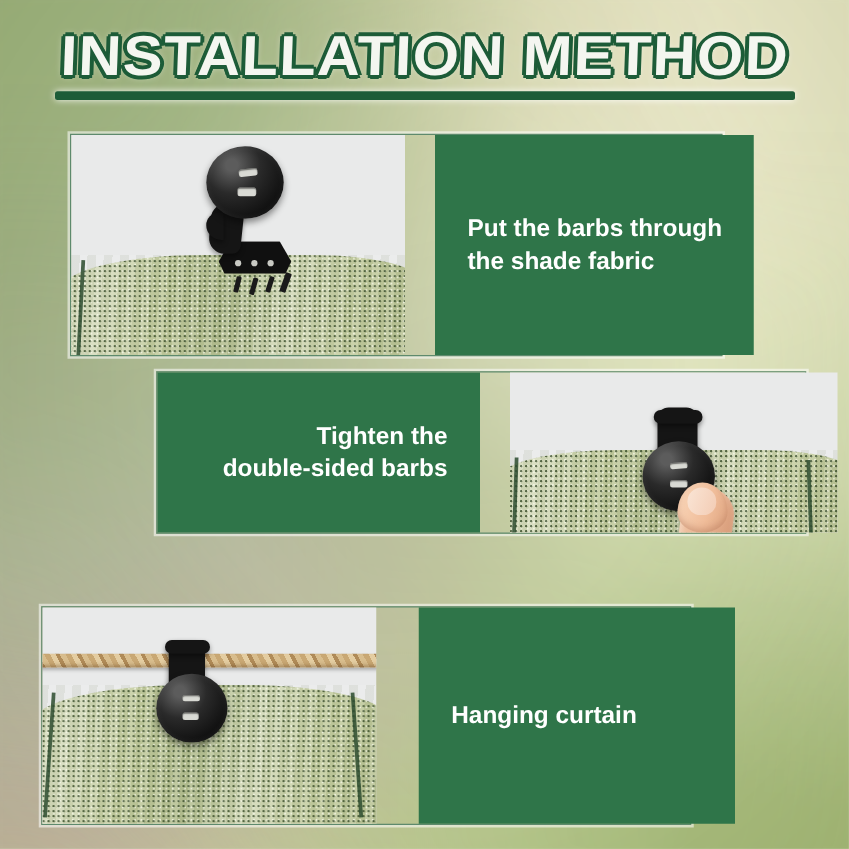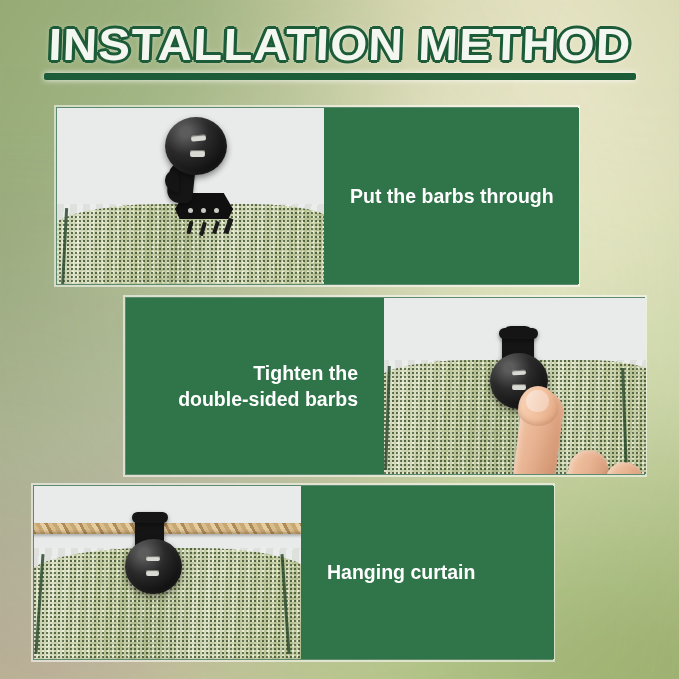--- a/index.html
+++ b/index.html
@@ -57,42 +57,42 @@
       0 0 7px rgba(255,255,255,.85);
   }
   #title-rule{
     margin:5px auto 0;width:592px;height:7px;background:#1d5c38;
     border-radius:2px;box-shadow:0 0 6px rgba(255,255,255,.9);
   }
 
   
   .row{position:absolute;display:flex;z-index:2;
        border:1px solid #5e8a6d;box-sizing:border-box;
-       box-shadow:0 0 0 2px rgba(255,255,255,.55);}
+       box-shadow:0 0 0 2px rgba(255,255,255,.55);gap:24px;}
   .photo{position:relative;overflow:hidden;background:#e9eaea;flex:none;}
   .caption{
     background:#2f7549;color:#ffffff;flex:none;
     display:flex;align-items:center;
     font-size:19.5px;font-weight:bold;line-height:1.35;
     box-sizing:border-box;
   }
   .caption.left{justify-content:flex-start;padding:0 0 0 26px;text-align:left;}
   .caption.right{justify-content:flex-end;padding:0 26px 0 0;text-align:right;}
 
   #row1{left:56px;top:107px;width:522px;height:178px;}
   #row1 .photo{width:267px;height:100%;}
   #row1 .caption{width:255px;height:100%;}
 
-  #row2{left:125px;top:297px;width:520px;height:178px;}
+  #row2{left:125px;top:297px;width:520px;height:130px;}
   #row2 .caption{width:258px;height:100%;}
   #row2 .photo{width:262px;height:100%;}
 
   #row3{left:33px;top:485px;width:520px;height:175px;}
   #row3 .photo{width:267px;height:100%;}
-  #row3 .caption{width:253px;height:100%;}
+  #row3 .caption{width:253px;height:100%;margin-left:10px;}
 
   
   .fabric{
     position:absolute;
     background-color:#c3cc9f;
     background-image:
       radial-gradient(circle at 1px 1px, rgba(60,80,45,.85) 0.8px, transparent 1.1px),
       radial-gradient(circle at 2px 3px, rgba(245,248,230,.75) 0.7px, transparent 1.0px),
       linear-gradient(100deg, rgba(255,255,255,.30) 0 12%, rgba(255,255,255,0) 28%,
                       rgba(90,110,60,.14) 46%, rgba(255,255,255,.26) 62%,
@@ -189,20 +189,21 @@
     <div class="arm" style="left:108px;top:62px;width:14px;height:22px;border-radius:10px 0 0 12px;"></div>
     <div class="disc" style="left:108px;top:9px;width:62px;height:58px;">
       <span class="slot" style="left:26px;top:18px;width:15px;height:6px;transform:rotate(-6deg);"></span>
       <span class="slot" style="left:25px;top:33px;width:15px;height:7px;"></span>
     </div>
   </div>
 
   <div class="caption left">
     <div>
       <div>Put the barbs through</div>
+      <div>the shade fabric</div>
     </div>
   </div>
 </div>
 
 <div class="row" id="row2">
 
   <div class="caption right">
     <div>
       <div>Tighten the</div>
       <div>double-sided barbs</div>

